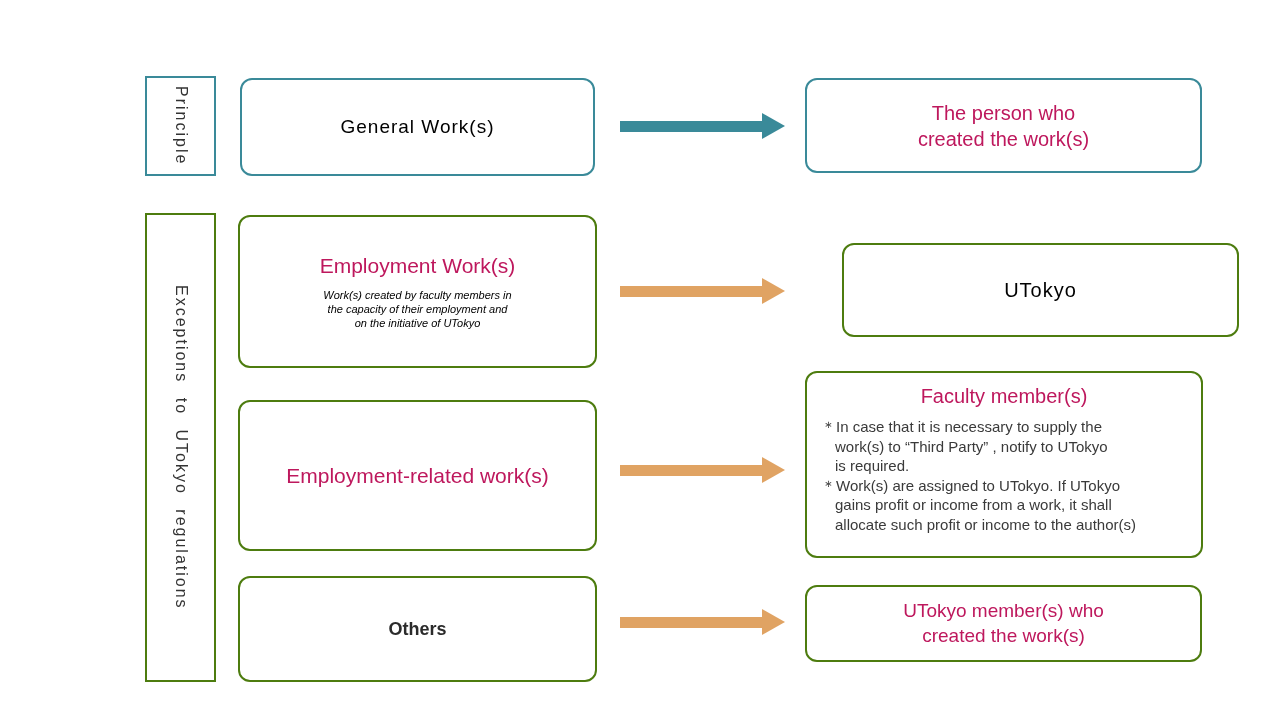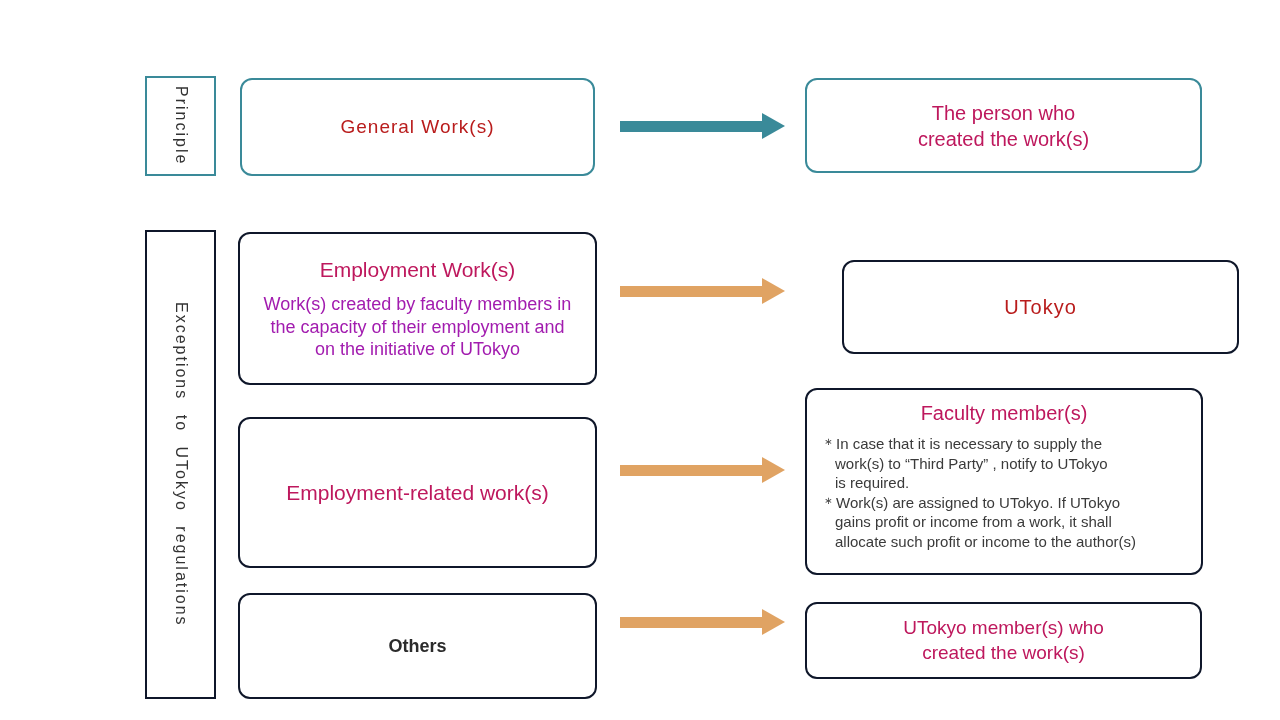--- a/index.html
+++ b/index.html
@@ -20,21 +20,21 @@
     position: absolute;
     background: #ffffff;
     box-sizing: border-box;
     display: flex;
     flex-direction: column;
     align-items: center;
     justify-content: center;
     text-align: center;
   }
   .teal-border   { border: 2px solid #3A8A99; }
-  .orange-border { border: 2px solid #0f172a; margin-top: 17px; }
+  .orange-border { border: 2px solid #4d7c0f; }
   .rounded { border-radius: 12px; }
 
   
   .side-box {
     position: absolute;
     box-sizing: border-box;
     background: #ffffff;
     display: flex;
     align-items: center;
     justify-content: center;
@@ -44,23 +44,23 @@
     text-orientation: mixed;
     font-size: 16px;
     letter-spacing: 2px;
     color: #333333;
     white-space: nowrap;
   }
   .vtext.spread { word-spacing: 8px; }
 
   
   .title-lg   { font-size: 20px; font-weight: normal; line-height: 1.3; white-space: pre-line; color: #be185d; }
-  .title-thin { font-size: 19px; font-weight: normal; letter-spacing: 1px; color: #b91c1c; }
+  .title-thin { font-size: 19px; font-weight: normal; letter-spacing: 1px; color: #000000; }
   .title-med  { font-size: 18px; font-weight: bold; color: #2b2b2b; }
-  .body-text  { font-size: 18px; line-height: 1.26; white-space: pre-line; margin-top: 10px; color: #a21caf; }
+  .body-text  { font-size: 11px; line-height: 1.26; white-space: pre-line; margin-top: 10px; color: #000000; font-style: italic; }
 
   .notes {
     width: 100%;
     box-sizing: border-box;
     padding: 0 8px 0 14px;
     text-align: left;
     margin-top: 8px;
   }
   .note {
     font-size: 15px;

